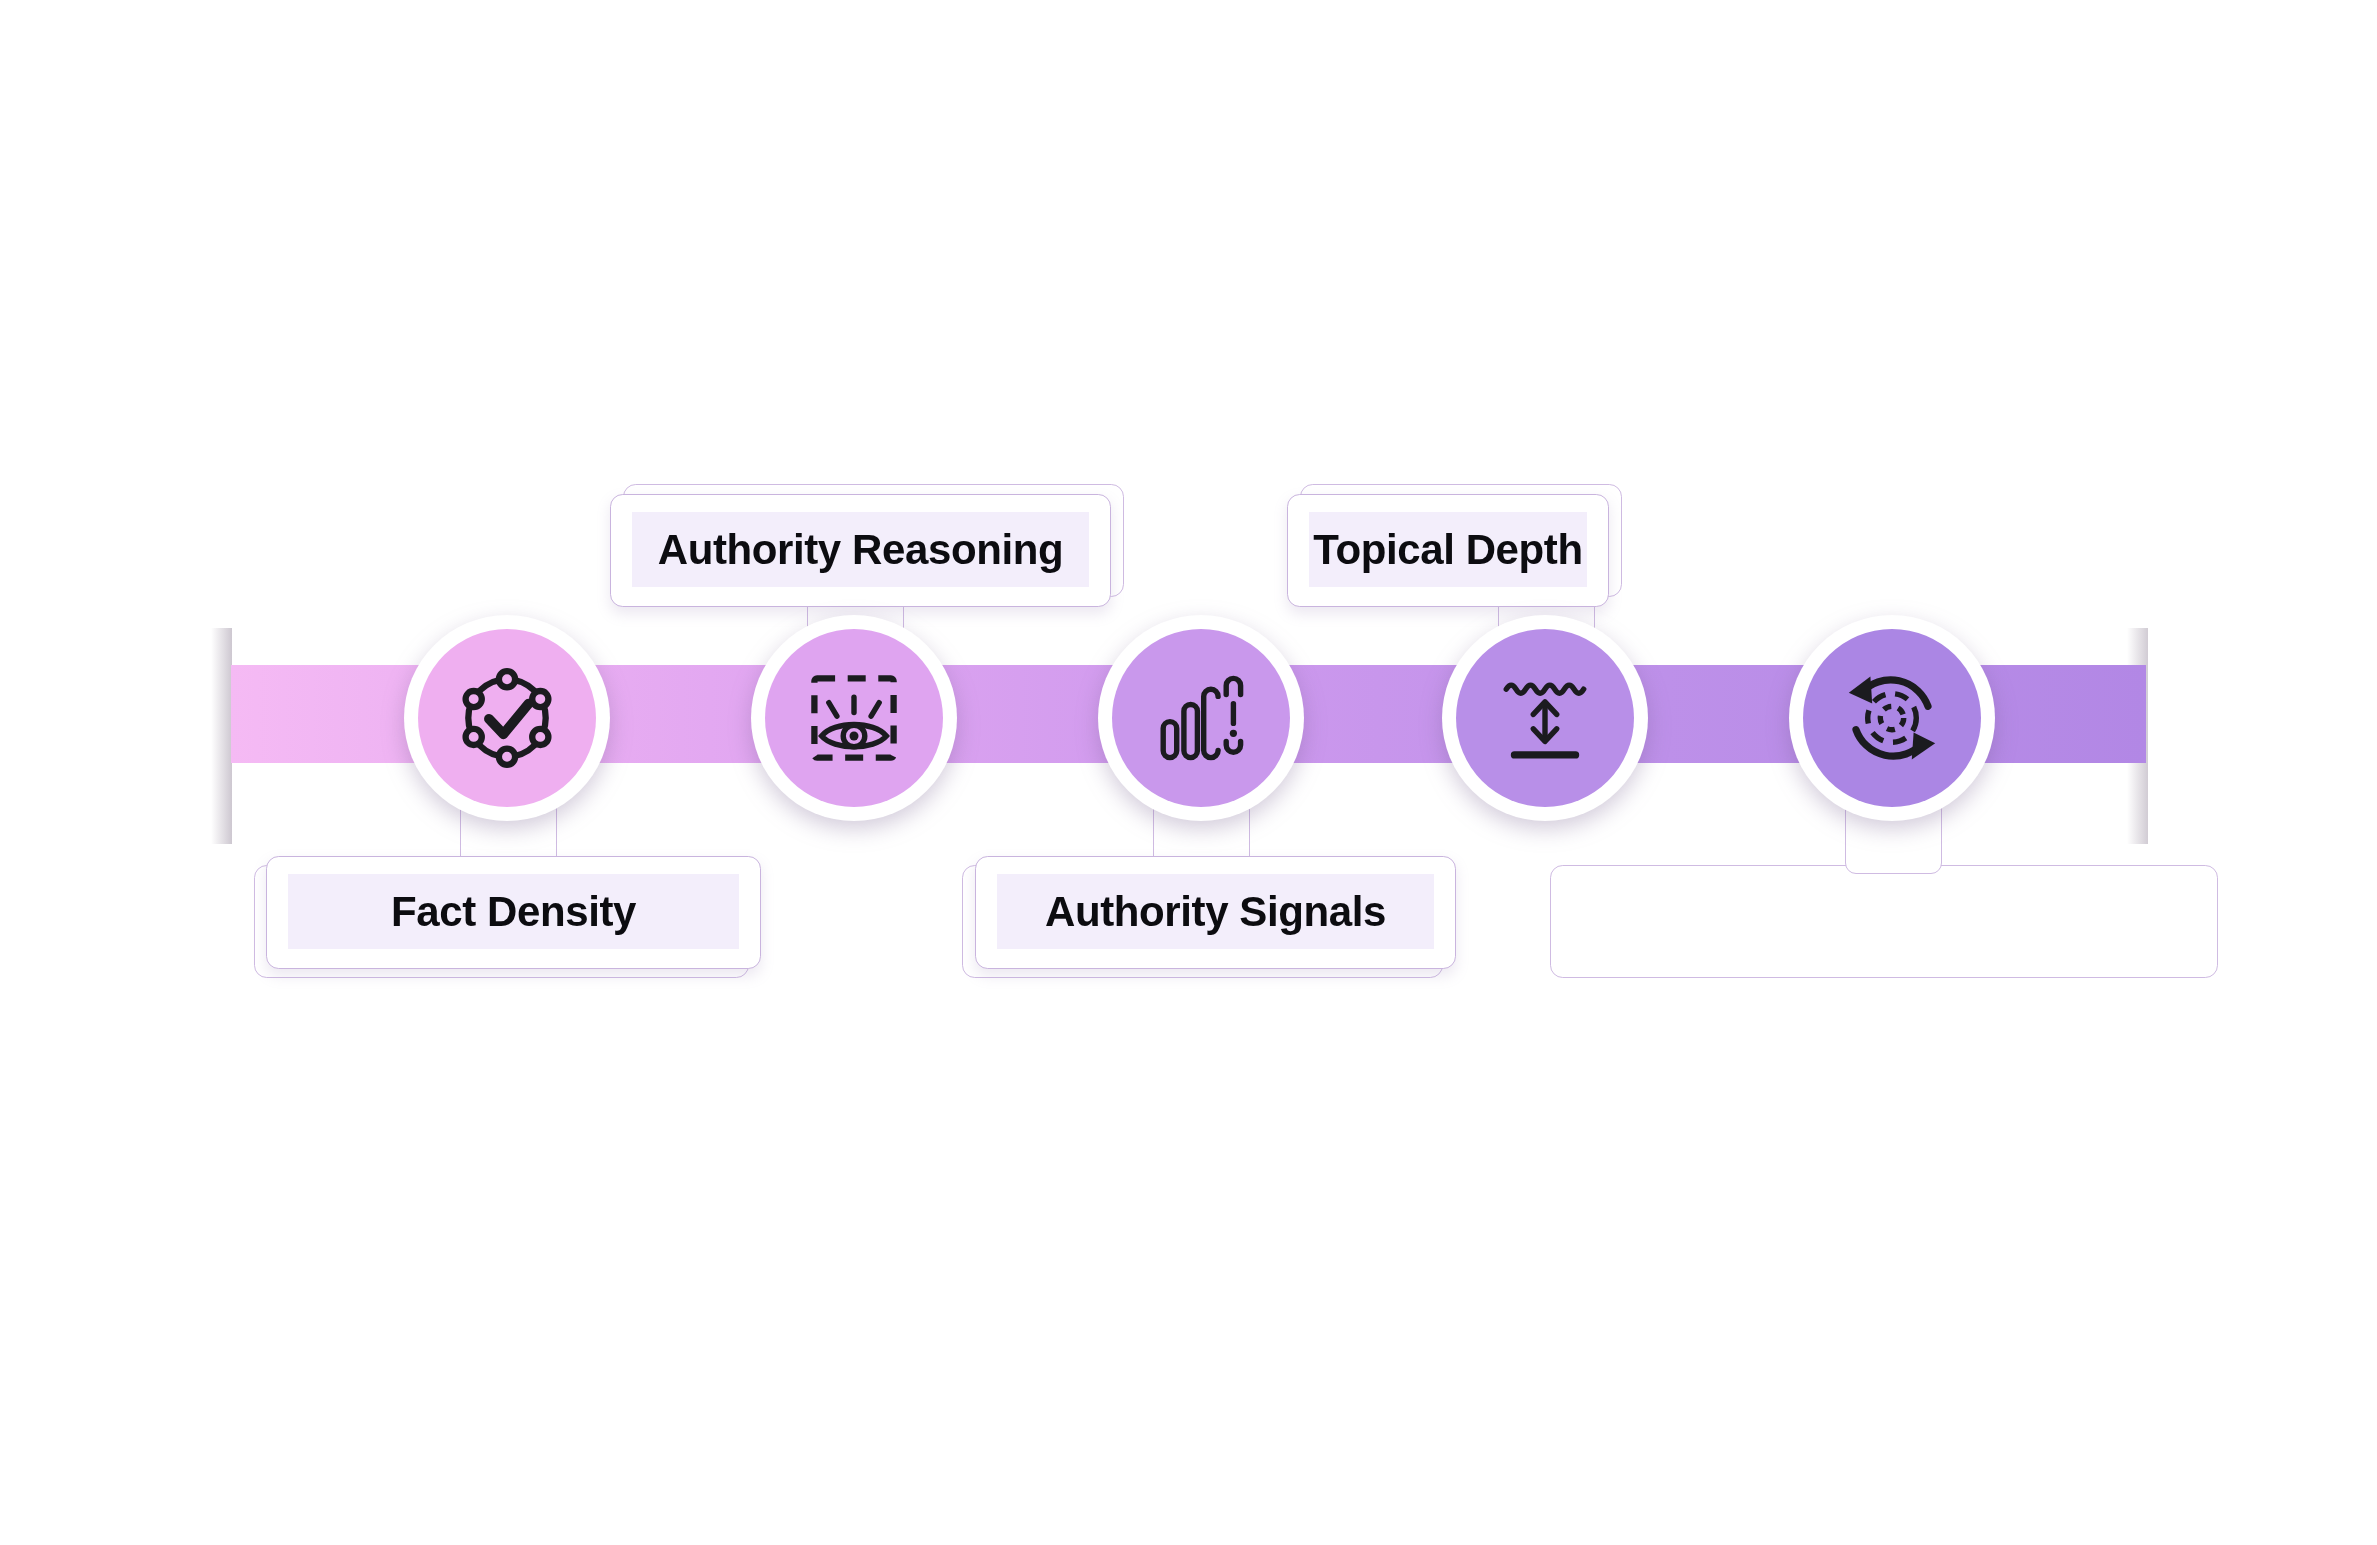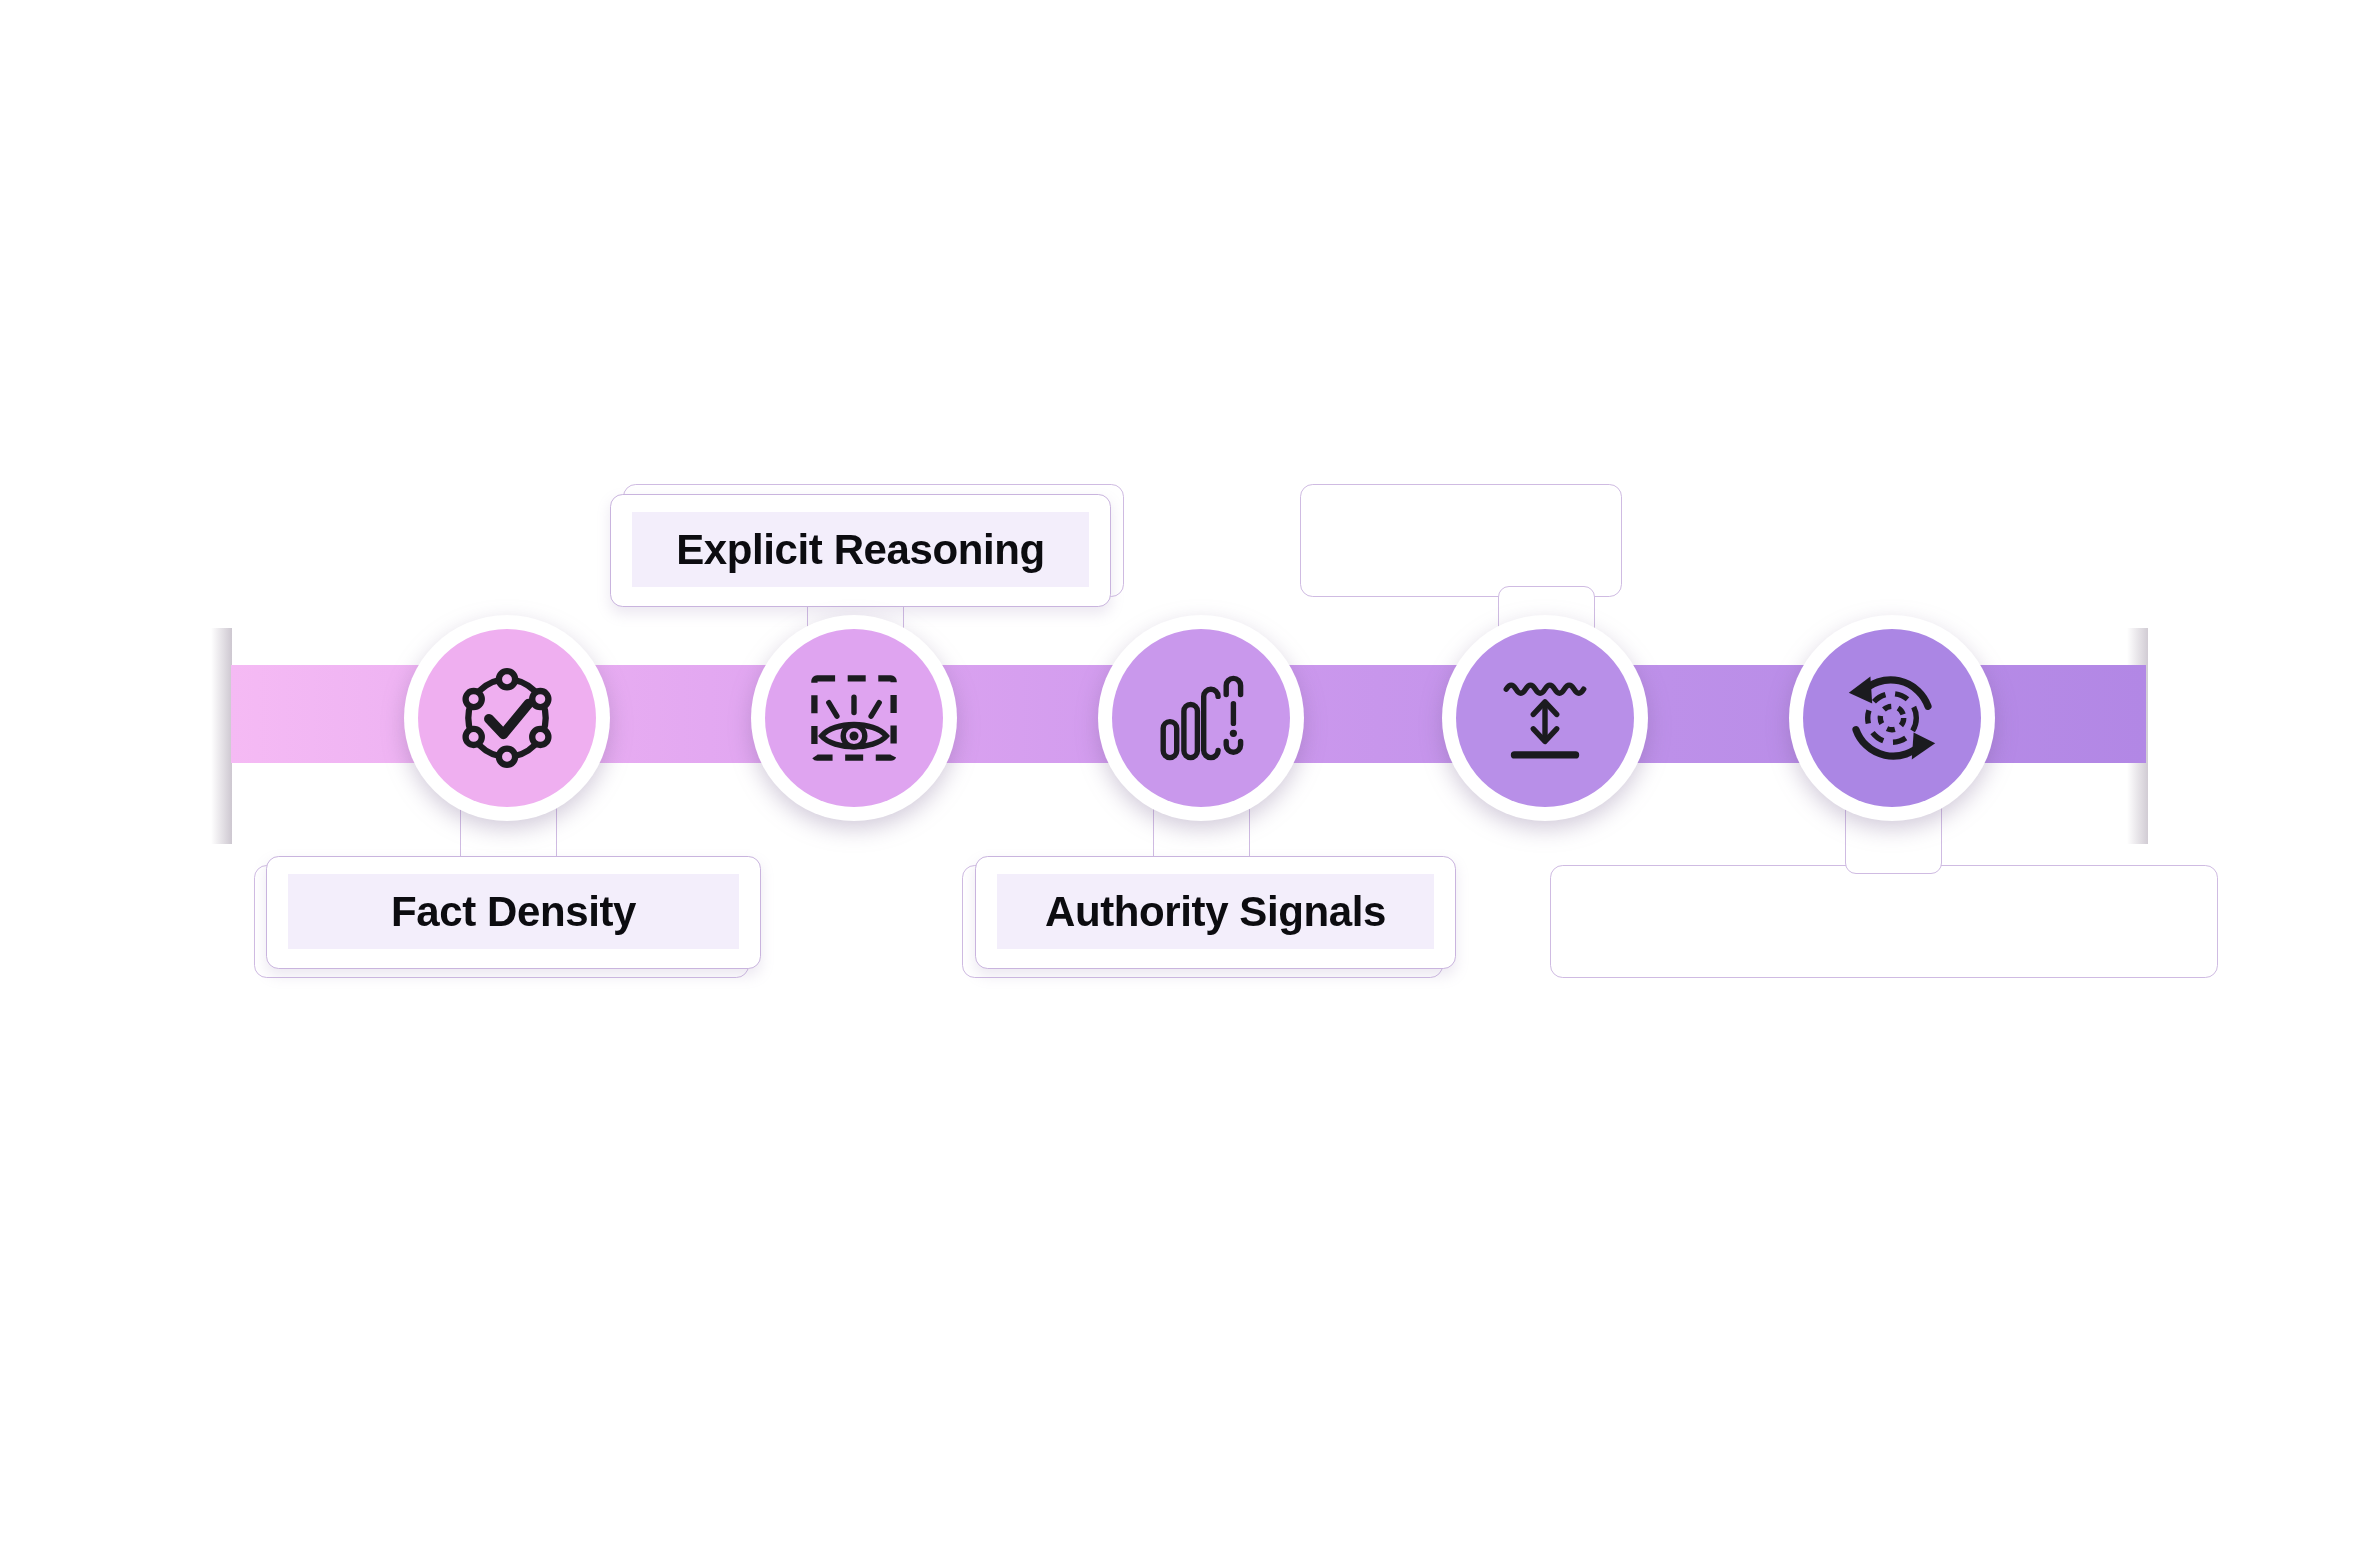--- a/index.html
+++ b/index.html
@@ -82,26 +82,31 @@
   <div class="tab above i4"></div>
   <div class="tab below i5"></div>
 
   <div class="card i1">
     <div class="hl">
         <span>Fact Density</span>
       </div>
   </div>
   <div class="card i2">
     <div class="hl">
-        <span>Explicit Reasoning</span>
+        <span>Authority Reasoning</span>
       </div>
   </div>
   <div class="card i3">
     <div class="hl">
         <span>Authority Signals</span>
+      </div>
+  </div>
+  <div class="card i4">
+    <div class="hl">
+        <span>Topical Depth</span>
       </div>
   </div>
 
   <div class="circle i1">
     <div class="fill">
       <svg class="icon" viewBox="0 0 120 120" fill="none" stroke="#1b1b1f">
         <circle cx="60" cy="60" r="43" stroke-width="7"></circle>
         <g stroke-width="7" fill="#efaff0">
           <circle cx="60" cy="17" r="9"></circle>
             <circle cx="97" cy="39" r="9"></circle>

